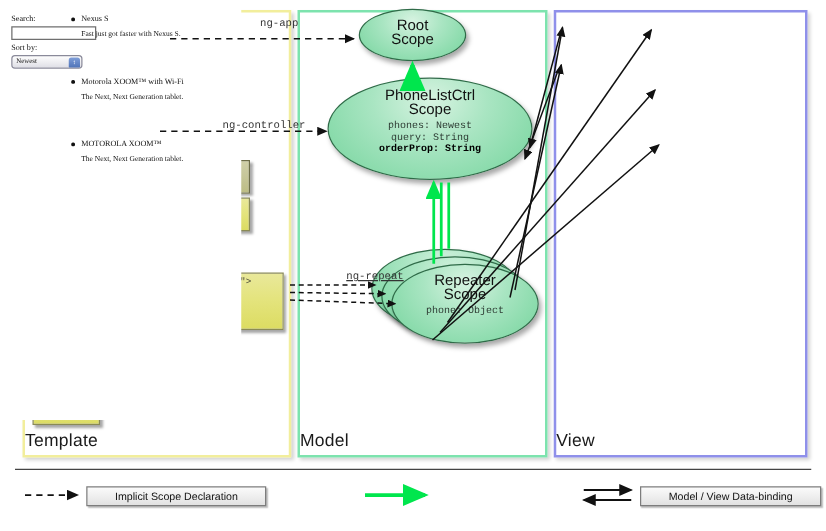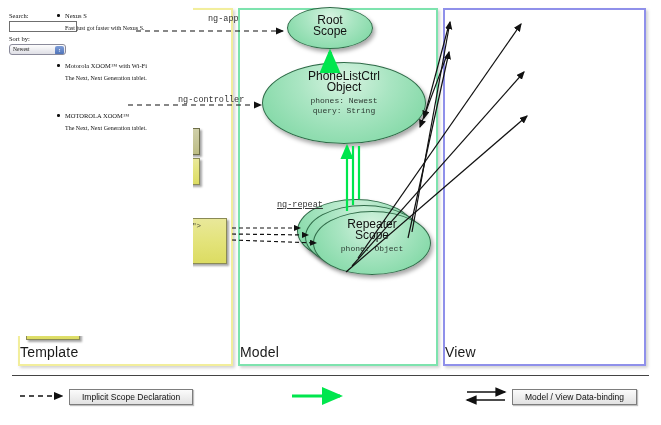--- a/index.html
+++ b/index.html
@@ -82,21 +82,21 @@
      font-size:8.5px;color:#333;background:transparent;padding-left:32px;}
 
   
   .legend-rule{position:absolute;left:12px;top:375px;width:637px;height:1px;
      background:#444;}
   .legend-box{position:absolute;box-sizing:border-box;
      border:1px solid #7d7d7d;
      background:linear-gradient(180deg,#fbfbfb,#e2e2e2);
      box-shadow:1px 1px 1px rgba(0,0,0,.25);
      font-size:8.5px;color:#111;text-align:left;
-     padding:2px 12px;white-space:nowrap;}
+     padding:2px 22px;white-space:nowrap;}
 
   svg.overlay{position:absolute;left:0;top:0;width:661px;height:425px;
      pointer-events:none;}
 </style>
 </head>
 <body>
 
 <div id="stage">
 
   <div class="col col-template">
@@ -129,24 +129,25 @@
   <div class="ell" style="left:297px; top:199px; width:118px; height:64px;"></div>
   <div class="ell" style="left:305px; top:205px; width:118px; height:64px;"></div>
 
   <div class="ell" style="left:287px; top:7px;  width:86px;  height:42px;">
     <div class="title" style="white-space:pre-line;padding-top:7px;">Root
 Scope</div>
   </div>
 
   <div class="ell" style="left:262px; top:62px; width:164px; height:82px;">
     <div class="title" style="white-space:pre-line;padding-top:8px;">PhoneListCtrl
-Object</div>
+Scope</div>
     <div class="props">
       <div>phones: Newest</div>
       <div>query: String</div>
+      <div style="font-weight:bold;color:#000;">orderProp: String</div>
     </div>
   </div>
 
   <div class="ell" style="left:313px; top:211px; width:118px; height:64px;">
     <div class="title" style="white-space:pre-line;padding-top:7px;">Repeater
 Scope</div>
     <div class="props">
       <div>phone: Object</div>
     </div>
   </div>
@@ -172,21 +173,21 @@
     </div>
     <div class="phone" style="top:106px;">
       <span class="bullet"></span>
       <div class="nm">MOTOROLA XOOM™</div>
       <div class="sn">The Next, Next Generation tablet.</div>
     </div>
   </div>
 
   <div class="conn-lbl" style="left:176px; top:14px;">ng-app</div>
   <div class="conn-lbl" style="left:146px; top:95px;">ng-controller</div>
-  <div class="conn-lbl" style="left:245px; top:200px;text-decoration:underline;">ng-repeat</div>
+  <div class="conn-lbl" style="left:245px; top:216px;text-decoration:underline;">ng-repeat</div>
 
   <svg class="overlay" viewBox="0 0 661 425">
     <defs>
       <marker id="ahBlack" markerWidth="7" markerHeight="7" refX="6" refY="3" orient="auto">
         <path d="M0,0 L7,3 L0,6 z" fill="#111"></path>
       </marker>
       <marker id="ahBlackS" markerWidth="6" markerHeight="6" refX="5" refY="2.6" orient="auto">
         <path d="M0,0 L6,2.6 L0,5.2 z" fill="#111"></path>
       </marker>
       <marker id="ahGreen" markerWidth="7" markerHeight="7" refX="6" refY="3" orient="auto">

